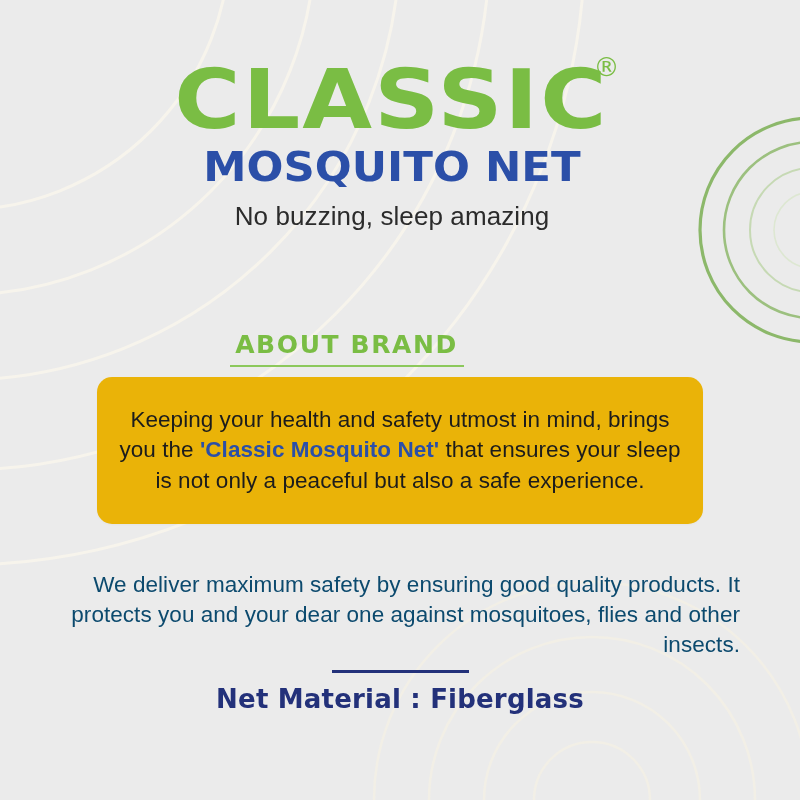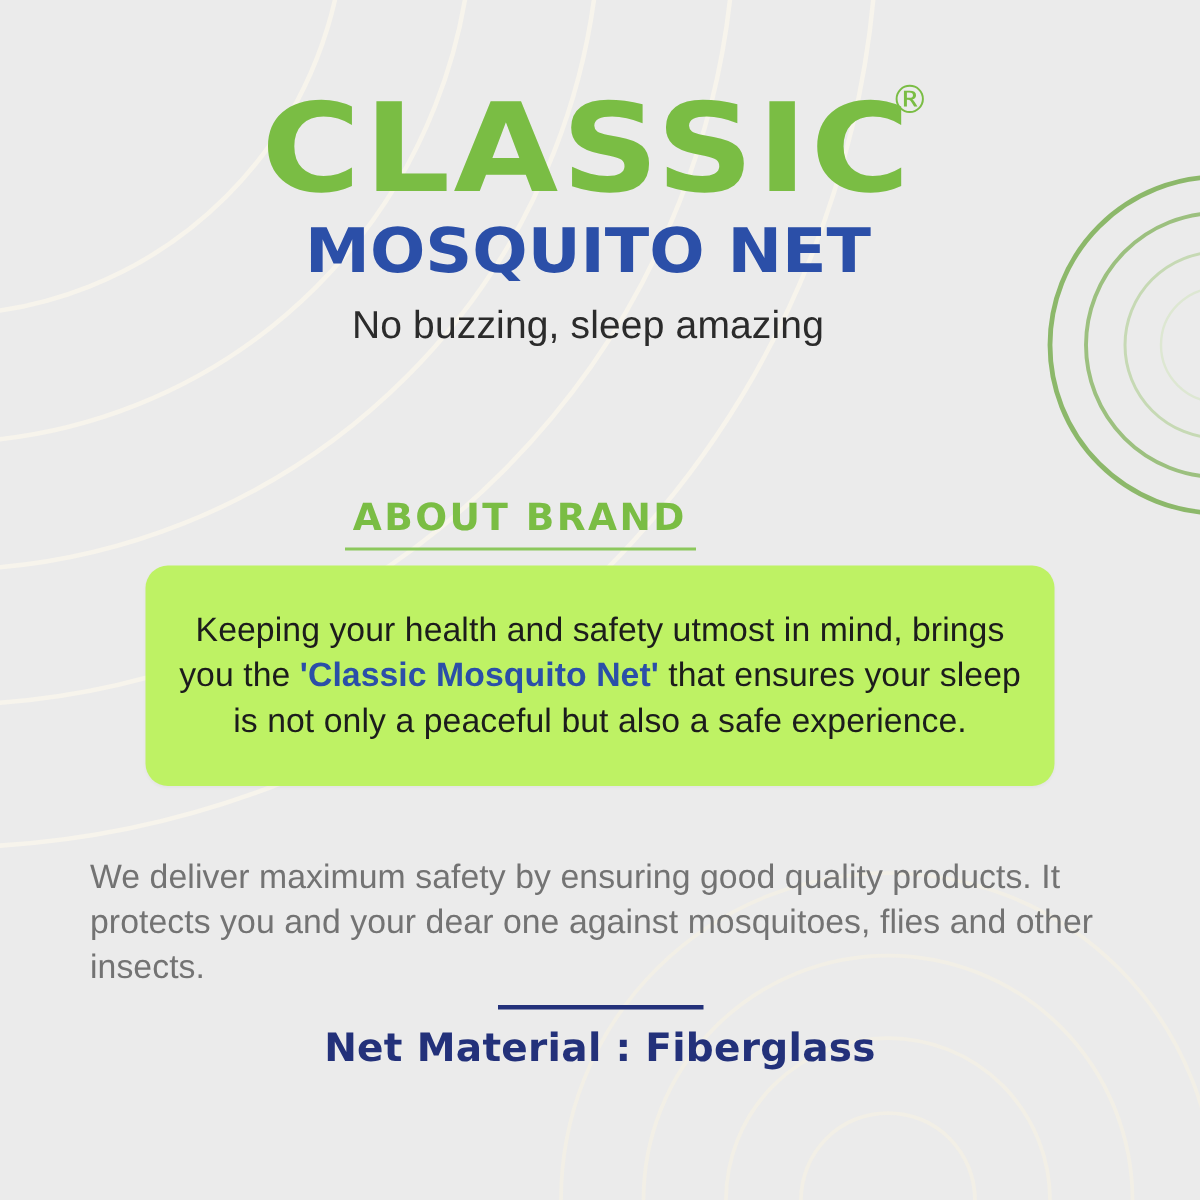--- a/index.html
+++ b/index.html
@@ -111,21 +111,21 @@
     height:2px;
     background:#8cc85c;
     margin:2px auto 0;
   }
 
   
   .about-panel {
     position:absolute;
     left:97px; top:377px;
     width:606px; height:147px;
-    background:#bef264;
+    background:#eab308;
     border-radius:15px;
     display:flex;
     align-items:center;
     justify-content:center;
     box-shadow:0 1px 2px rgba(0,0,0,0.03);
   }
 
   .about-panel-text {
     width:100%;
     text-align:center;
@@ -139,24 +139,24 @@
   .brand-inline {
     font-weight:bold;
     color:#2b4fa8;
   }
 
   
   .body-para {
     position:absolute;
     left:60px; top:570px;
     width:680px;
-    text-align:left;
+    text-align:right;
     font-size:22.5px;
     line-height:1.33;
-    color:#737373;
+    color:#0c4a6e;
     letter-spacing:0.05px;
   }
 
   
   .material-divider {
     position:absolute;
     left:332px; top:670px;
     width:137px; height:3px;
     background:#23317a;
   }

